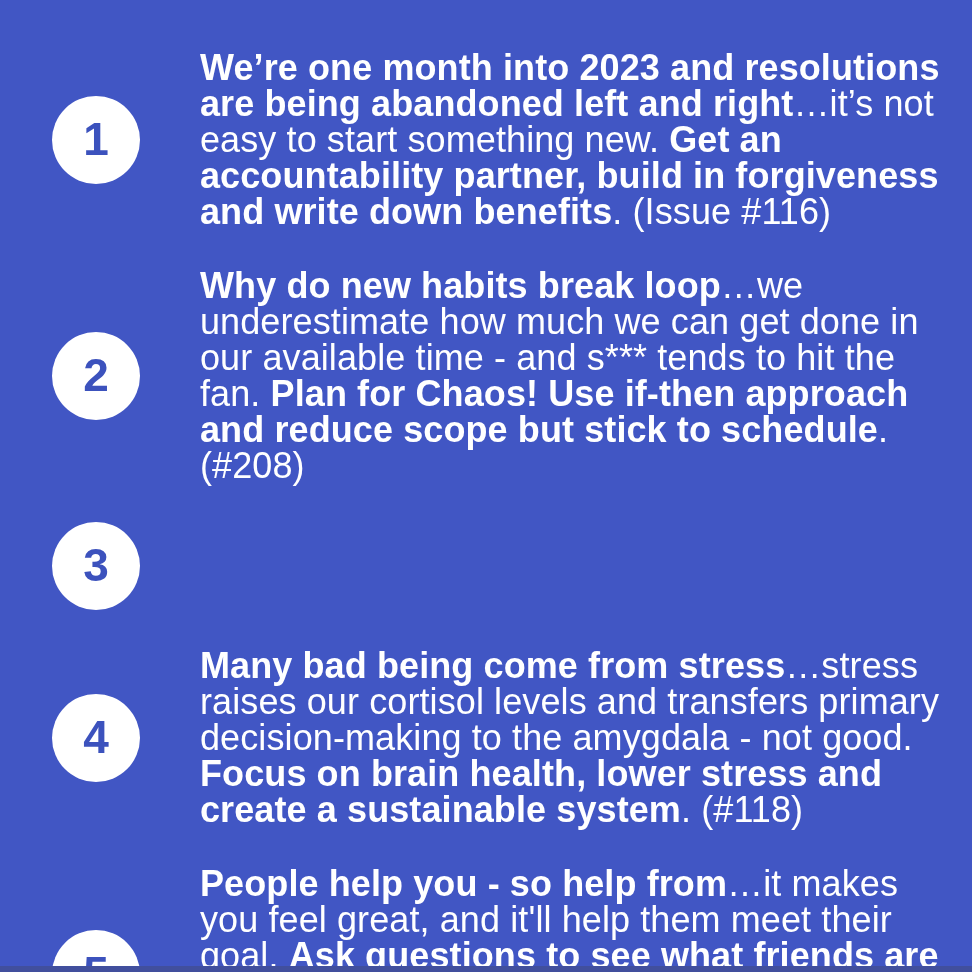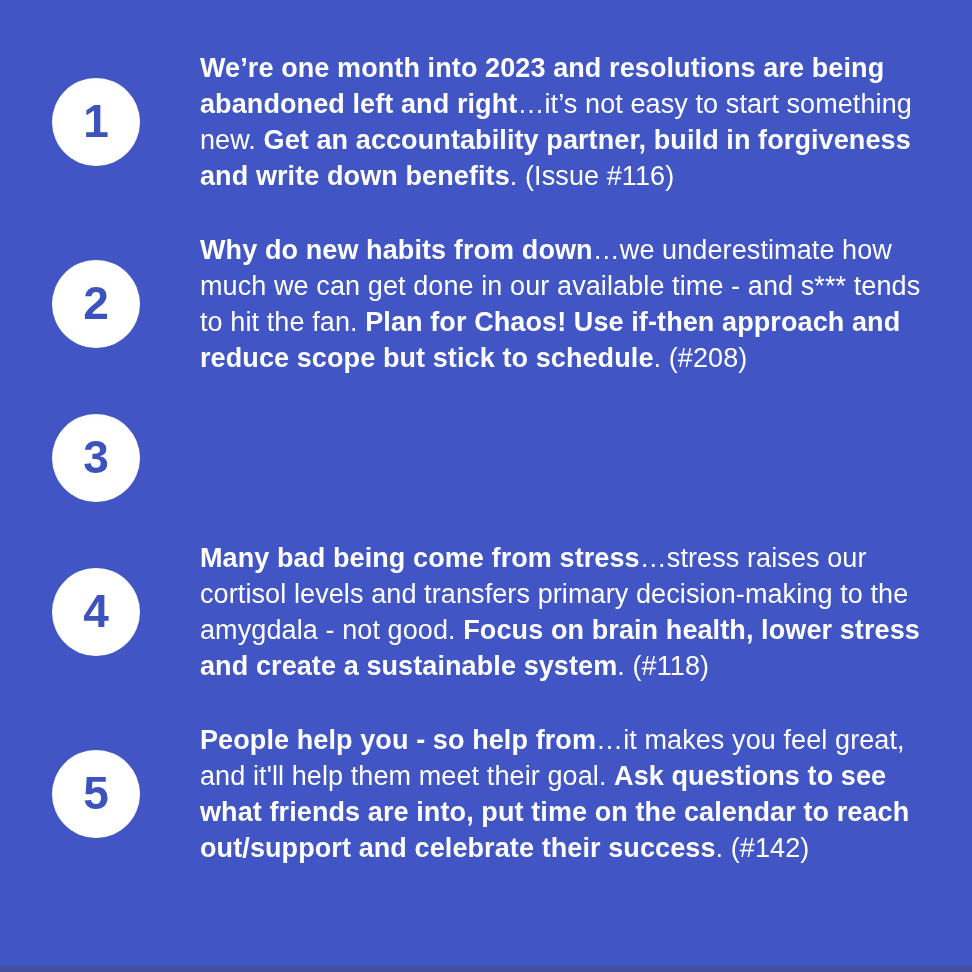--- a/index.html
+++ b/index.html
@@ -42,21 +42,21 @@
     color:var(--num);
     font-size:46px;
     font-weight:700;
     line-height:1;
     transform:translateY(-1px);
   }
   .text{
     margin-left:60px;
     width:740px;
     color:var(--text);
-    font-size:27px;
+    font-size:36px;
     line-height:36px;
     font-weight:400;
     letter-spacing:0.1px;
   }
   .seg-bold{font-weight:700;}
   .seg-regular{font-weight:400;}
   .bottom-strip{
     position:absolute;
     left:0;bottom:0;
     width:972px;height:6px;
@@ -72,21 +72,21 @@
     <div class="badge">
       <span class="num">1</span>
     </div>
     <p class="text"><span class="seg-bold">We’re one month into 2023 and resolutions are being abandoned left and right</span><span class="seg-regular">…it’s not easy to start something new. </span><span class="seg-bold">Get an accountability partner, build in forgiveness and write down benefits</span><span class="seg-regular">. (Issue #116)</span></p>
   </div>
 
   <div class="row">
     <div class="badge">
       <span class="num">2</span>
     </div>
-    <p class="text"><span class="seg-bold">Why do new habits from down</span><span class="seg-regular">…we underestimate how much we can get done in our available time - and s*** tends to hit the fan. </span><span class="seg-bold">Plan for Chaos! Use if-then approach and reduce scope but stick to schedule</span><span class="seg-regular">. (#208)</span></p>
+    <p class="text"><span class="seg-bold">Why do new habits break loop</span><span class="seg-regular">…we underestimate how much we can get done in our available time - and s*** tends to hit the fan. </span><span class="seg-bold">Plan for Chaos! Use if-then approach and reduce scope but stick to schedule</span><span class="seg-regular">. (#208)</span></p>
   </div>
 
   <div class="row">
     <div class="badge">
       <span class="num">3</span>
     </div>
   </div>
 
   <div class="row">
     <div class="badge">

